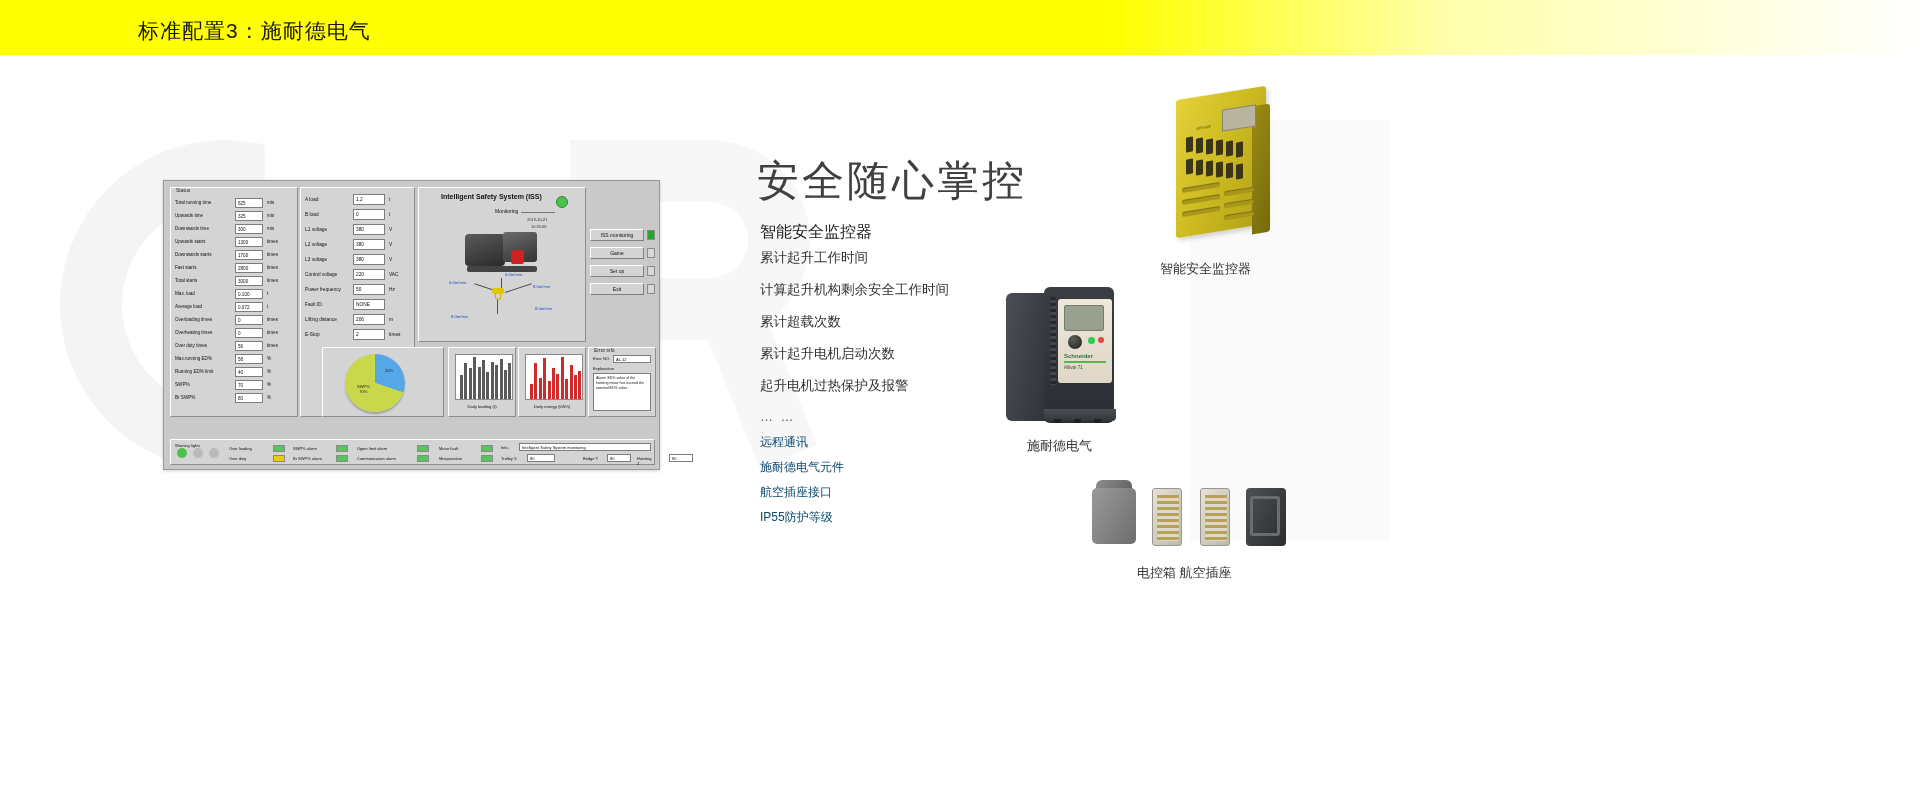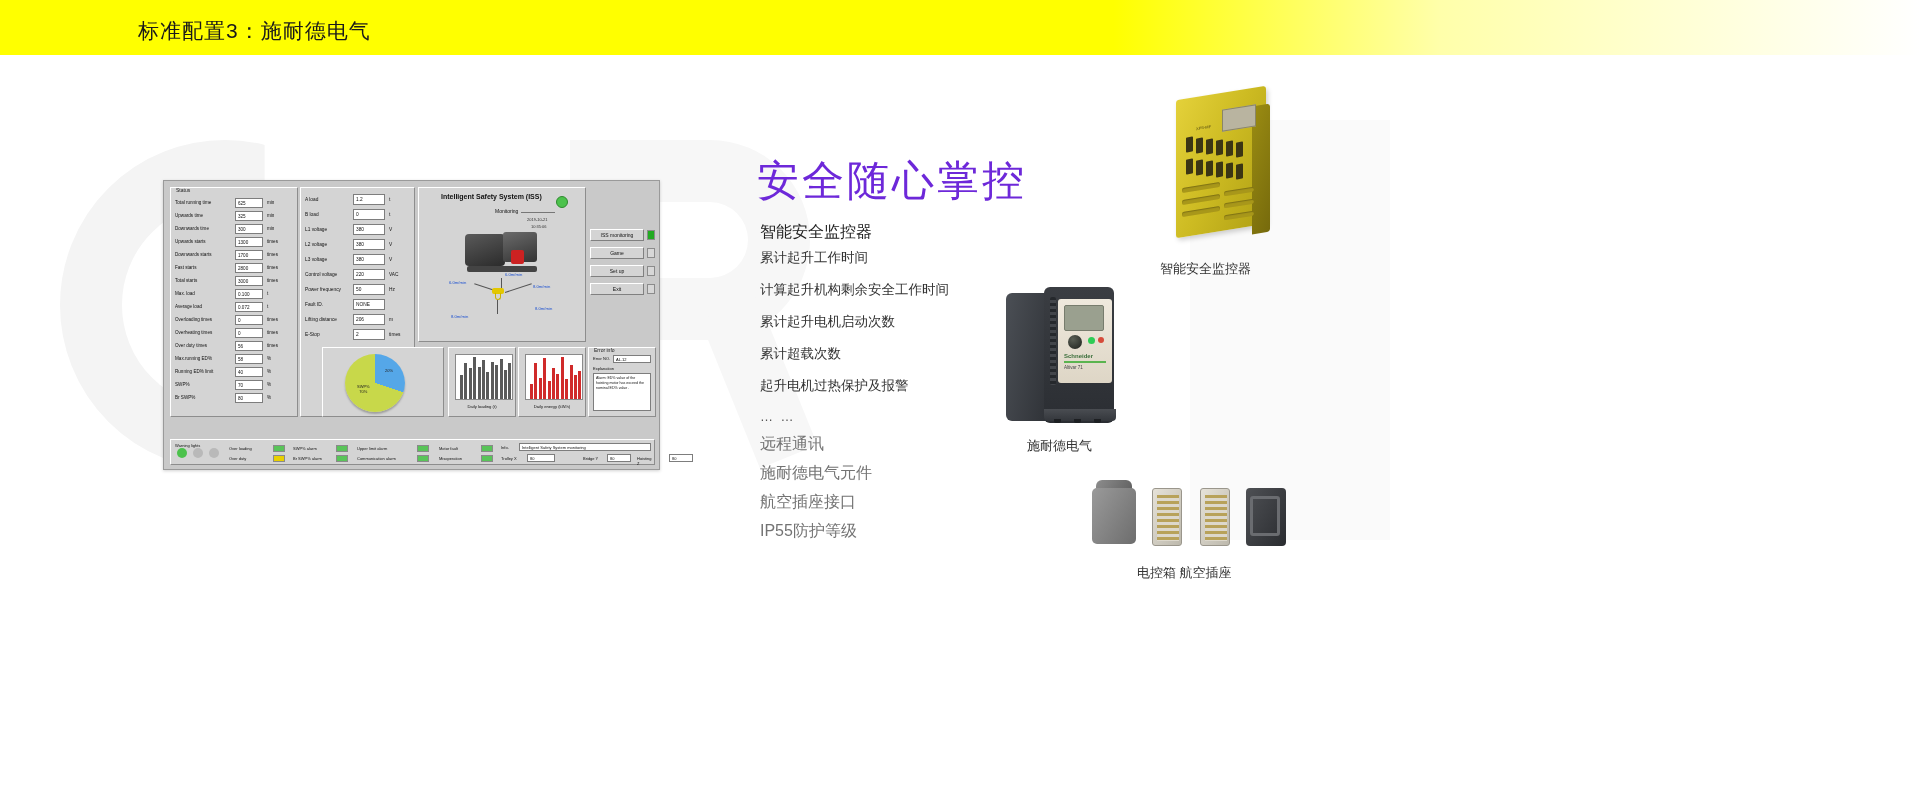--- a/index.html
+++ b/index.html
@@ -184,32 +184,32 @@
   .wsq.g { background:#59c459; }
   .wfield { position:absolute; height:8px; background:#fff; border:1px solid #7d7d7d; font-size:4px; line-height:7px; padding-left:2px; color:#111; }
   .wknob {
     position:absolute; left:392px; top:15px; width:12px; height:12px; border-radius:50%;
     background:#4cc24c; border:1px solid #2f8a2f;
   }
 
   
   .headline {
     position:absolute; left:757px; top:153px;
-    font-size:42px; color:#6d28d9; letter-spacing:3px; white-space:nowrap;
+    font-size:42px; color:#404040; letter-spacing:3px; white-space:nowrap;
   }
   .feature-list { position:absolute; left:760px; top:222px; width:360px; }
   .f-main {
     font-size:16px; color:#222; margin-bottom:6px; white-space:nowrap;
   }
   .f-sub {
     font-size:13.5px; color:#333; margin-bottom:14px; white-space:nowrap;
   }
   .f-dots { font-size:13px; color:#555; margin-bottom:10px; letter-spacing:2px; }
   .f-big {
-    font-size:16px; color:#737373; margin-bottom:8px; white-space:nowrap;
+    font-size:12px; color:#0c4a6e; margin-bottom:8px; white-space:nowrap;
   }
 
   
   .prod-label {
     position:absolute; font-size:13px; color:#333; white-space:nowrap;
   }
 
   
   .relay { position:absolute; left:1156px; top:85px; width:128px; height:152px; }
   .relay .base {
@@ -601,22 +601,22 @@
   </div>
   <div class="wknob"></div>
 </div>
 
 <div class="headline">安全随心掌控</div>
 
 <div class="feature-list">
   <div class="f-main">智能安全监控器</div>
   <div class="f-sub">累计起升工作时间</div>
   <div class="f-sub">计算起升机构剩余安全工作时间</div>
+  <div class="f-sub">累计超载次数</div>
   <div class="f-sub">累计起升电机启动次数</div>
-  <div class="f-sub">累计超载次数</div>
   <div class="f-sub">起升电机过热保护及报警</div>
   <div class="f-dots">… …</div>
   <div class="f-big">远程通讯</div>
   <div class="f-big">施耐德电气元件</div>
   <div class="f-big">航空插座接口</div>
   <div class="f-big">IP55防护等级</div>
 </div>
 
 <div class="relay">
   <div class="base"></div>

